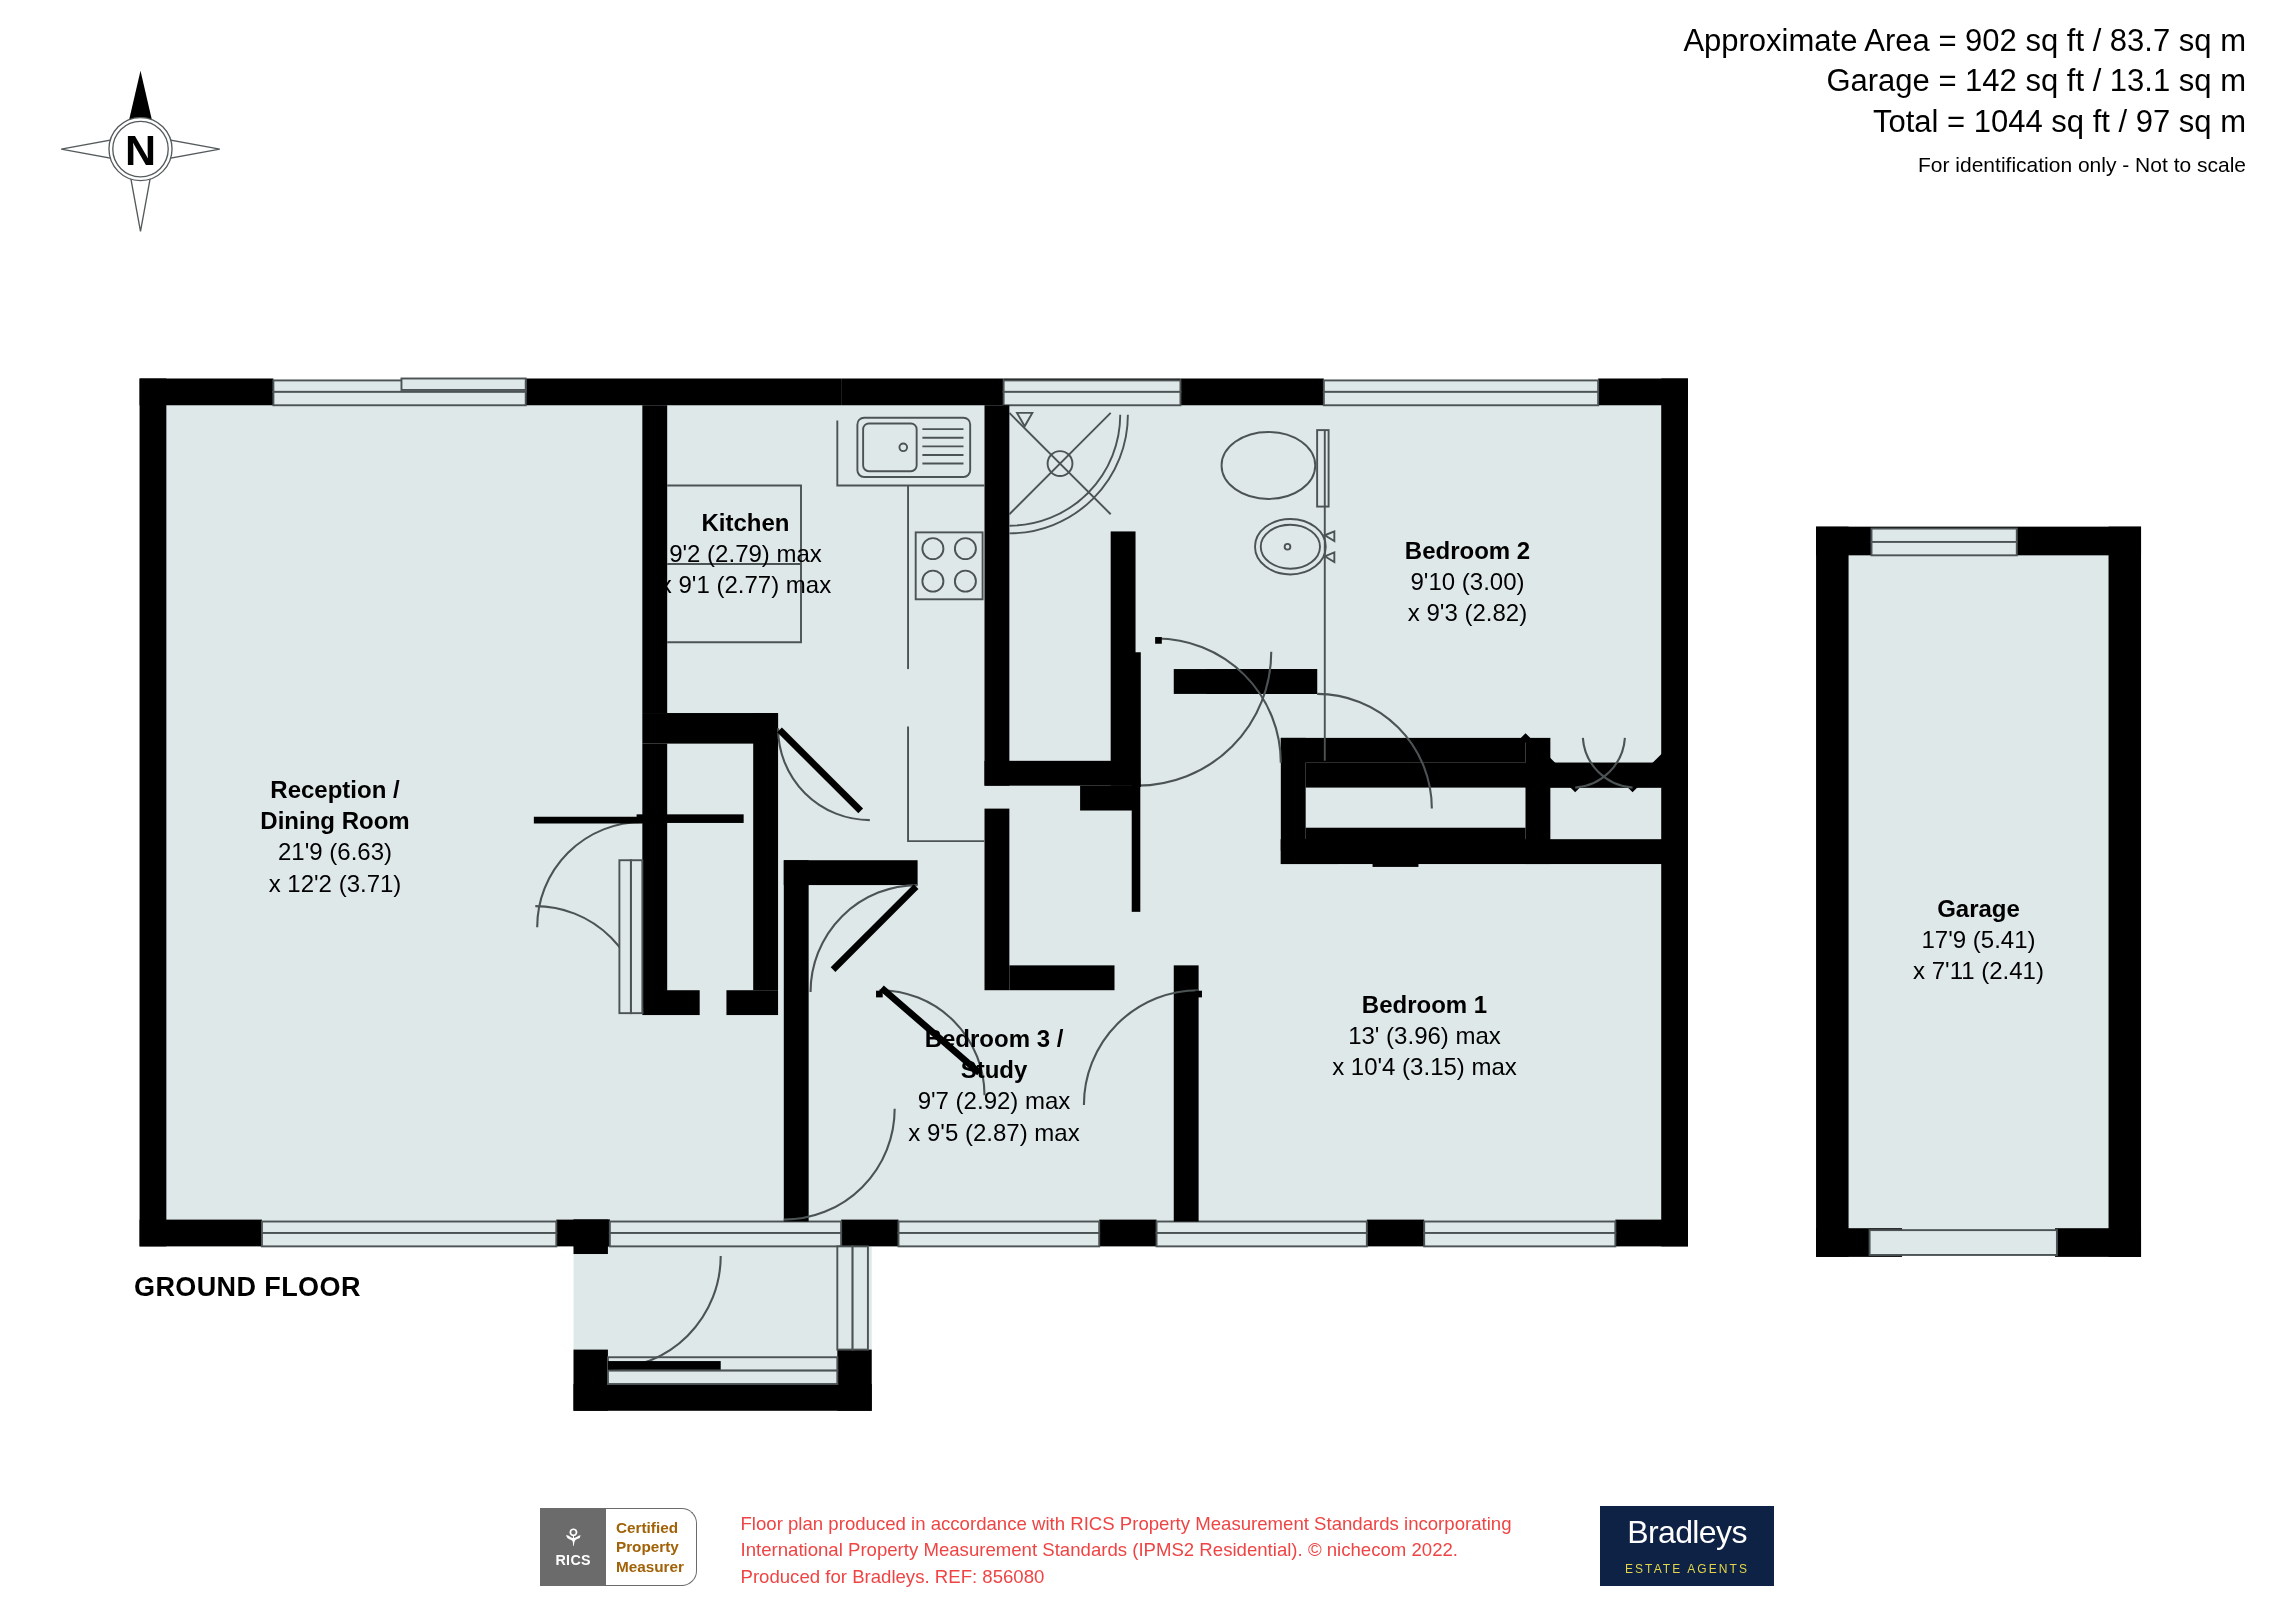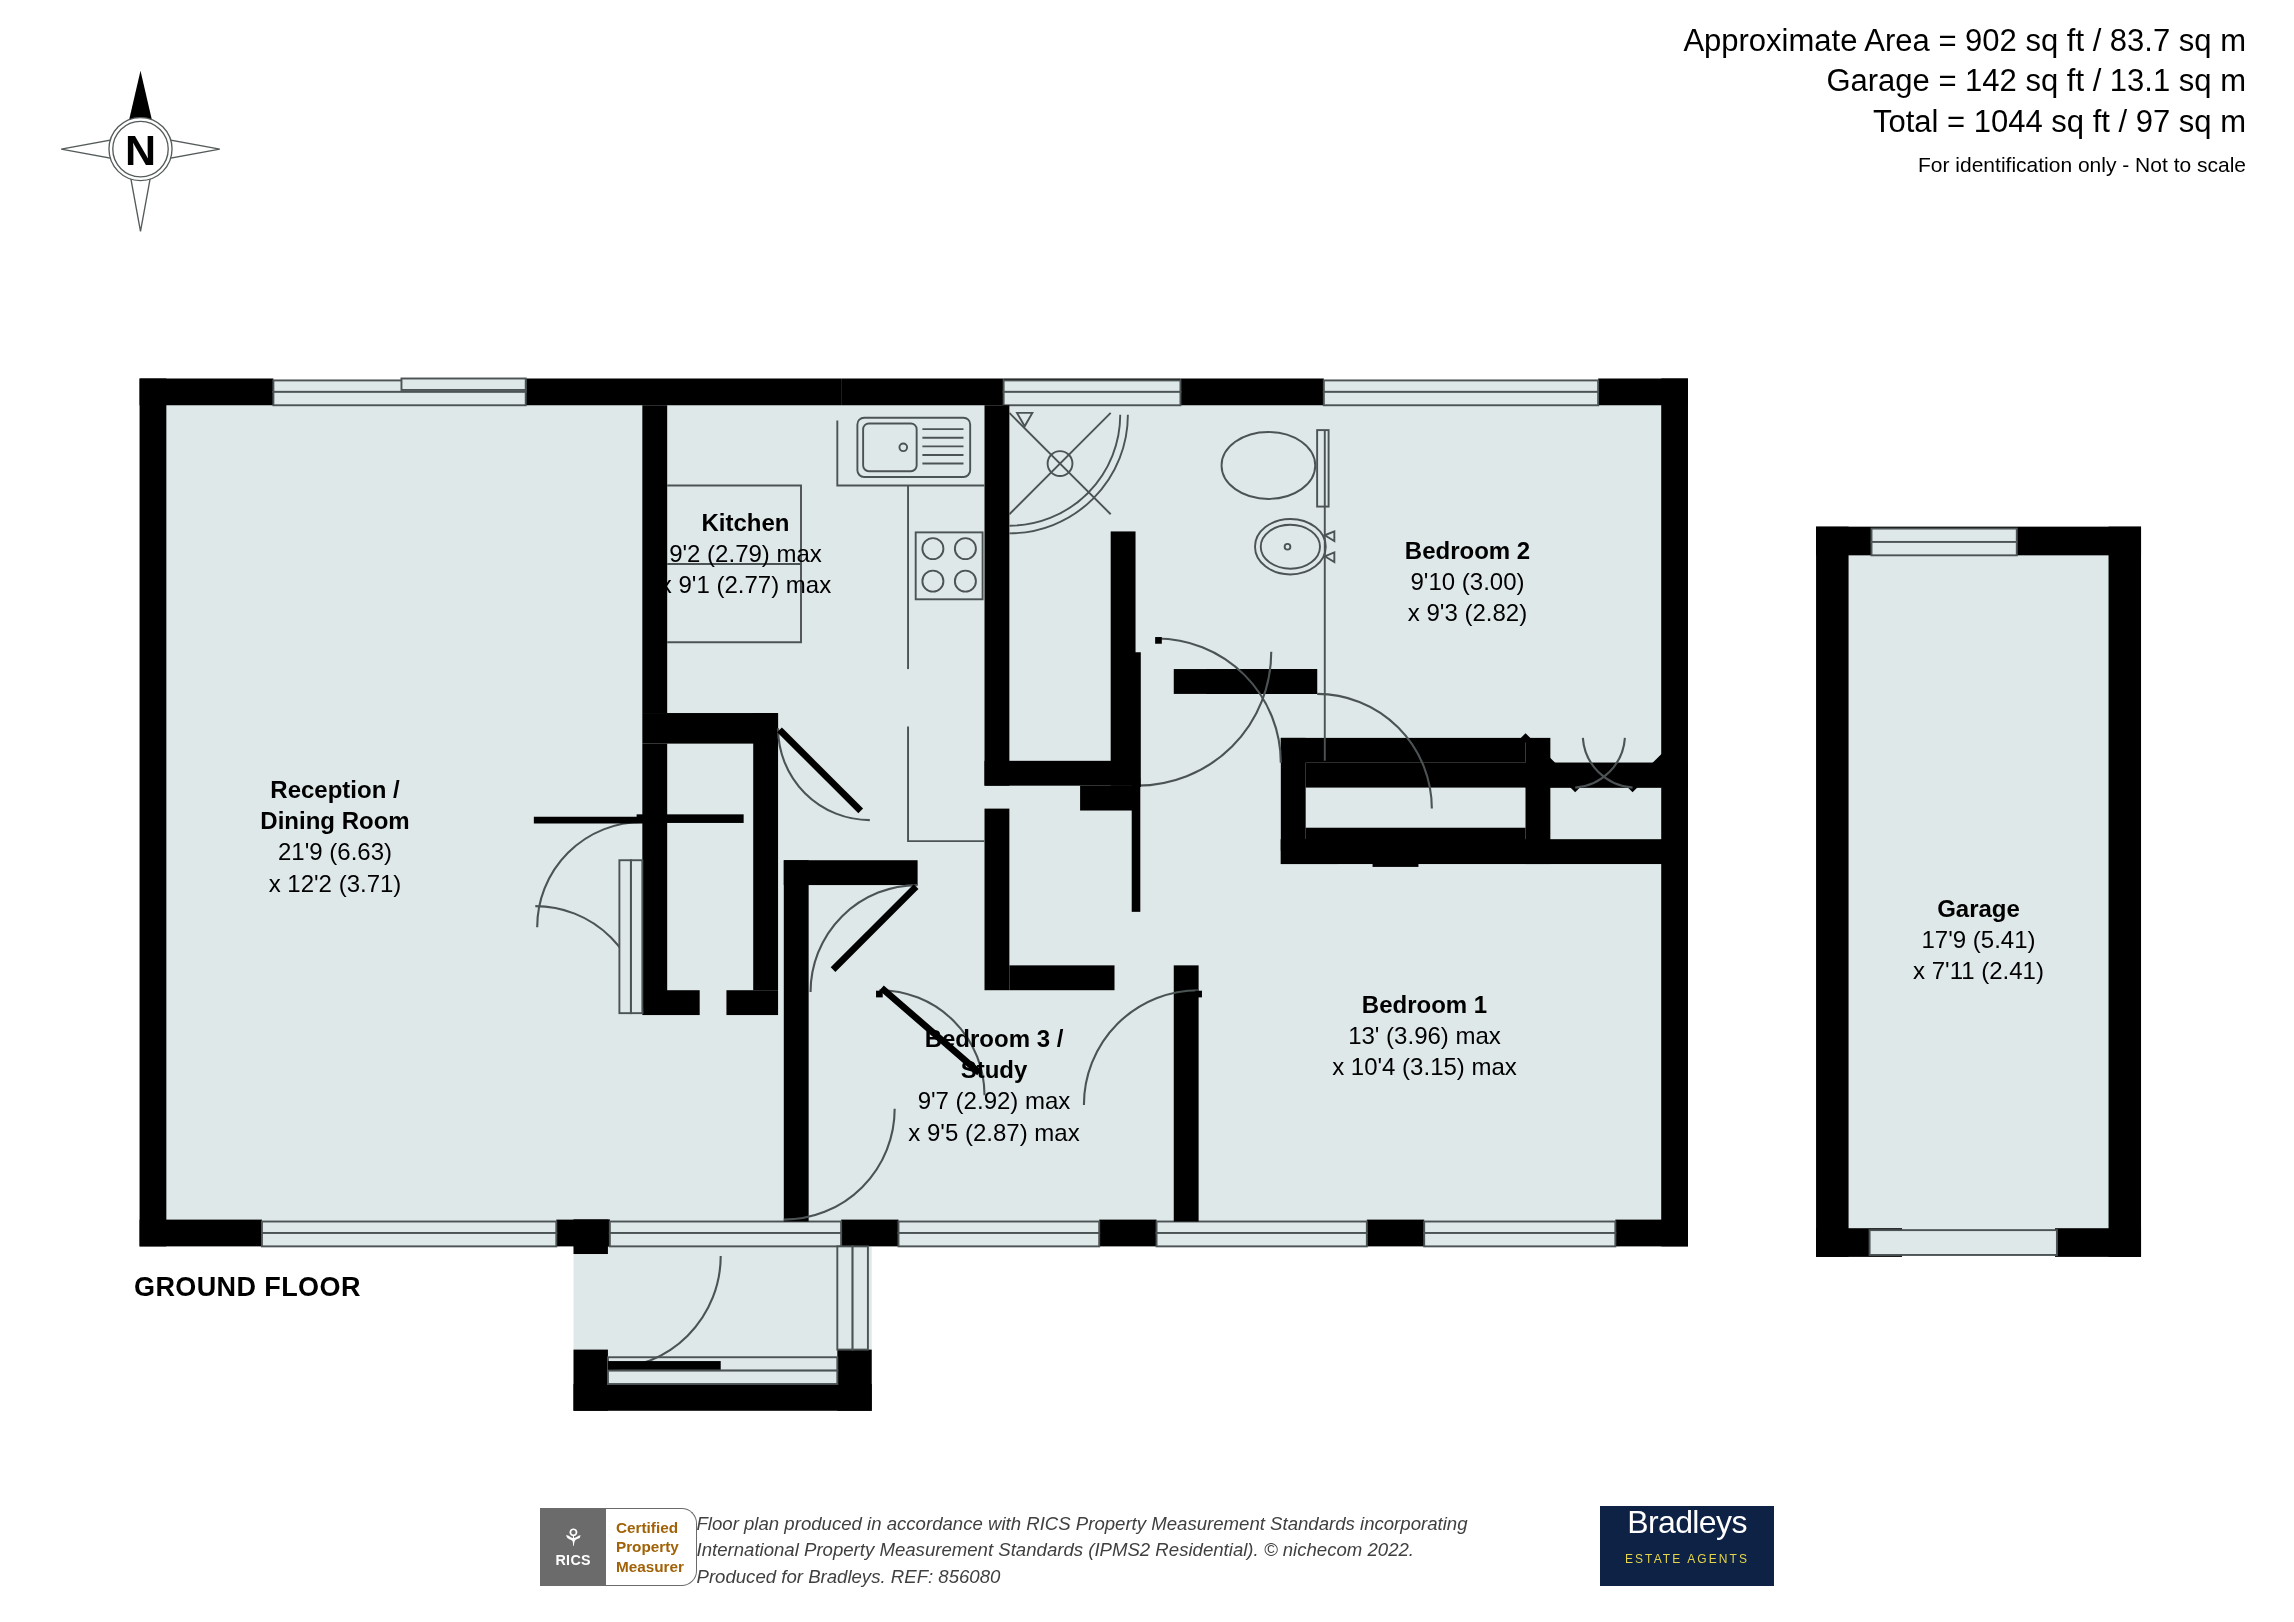--- a/index.html
+++ b/index.html
@@ -128,36 +128,37 @@
     flex-direction: column;
     justify-content: center;
     color: #a16207;
   }
   #rics-cert div {
     font-size: 15.3px;
     font-weight: bold;
     line-height: 1.26;
   }
   #legal-text {
-    color: #404040;
+    margin-left: 44px;
+    color: #ef4444;
     font-size: 18.6px;
     line-height: 1.42;
     padding-top: 2.9px;
-    font-style: italic;
   }
   #bradleys-logo {
     position: absolute;
     left: 1060px;
     top: -1.9px;
     width: 174px;
     height: 80px;
     background: #0d2244;
     display: flex;
     flex-direction: column;
     align-items: center;
+    justify-content: center;
   }
   #bradleys-name {
     color: #ffffff;
     font-size: 32px;
     line-height: 1;
     letter-spacing: -0.6px;
   }
   #bradleys-sub {
     color: #e4d54a;
     font-size: 12px;

